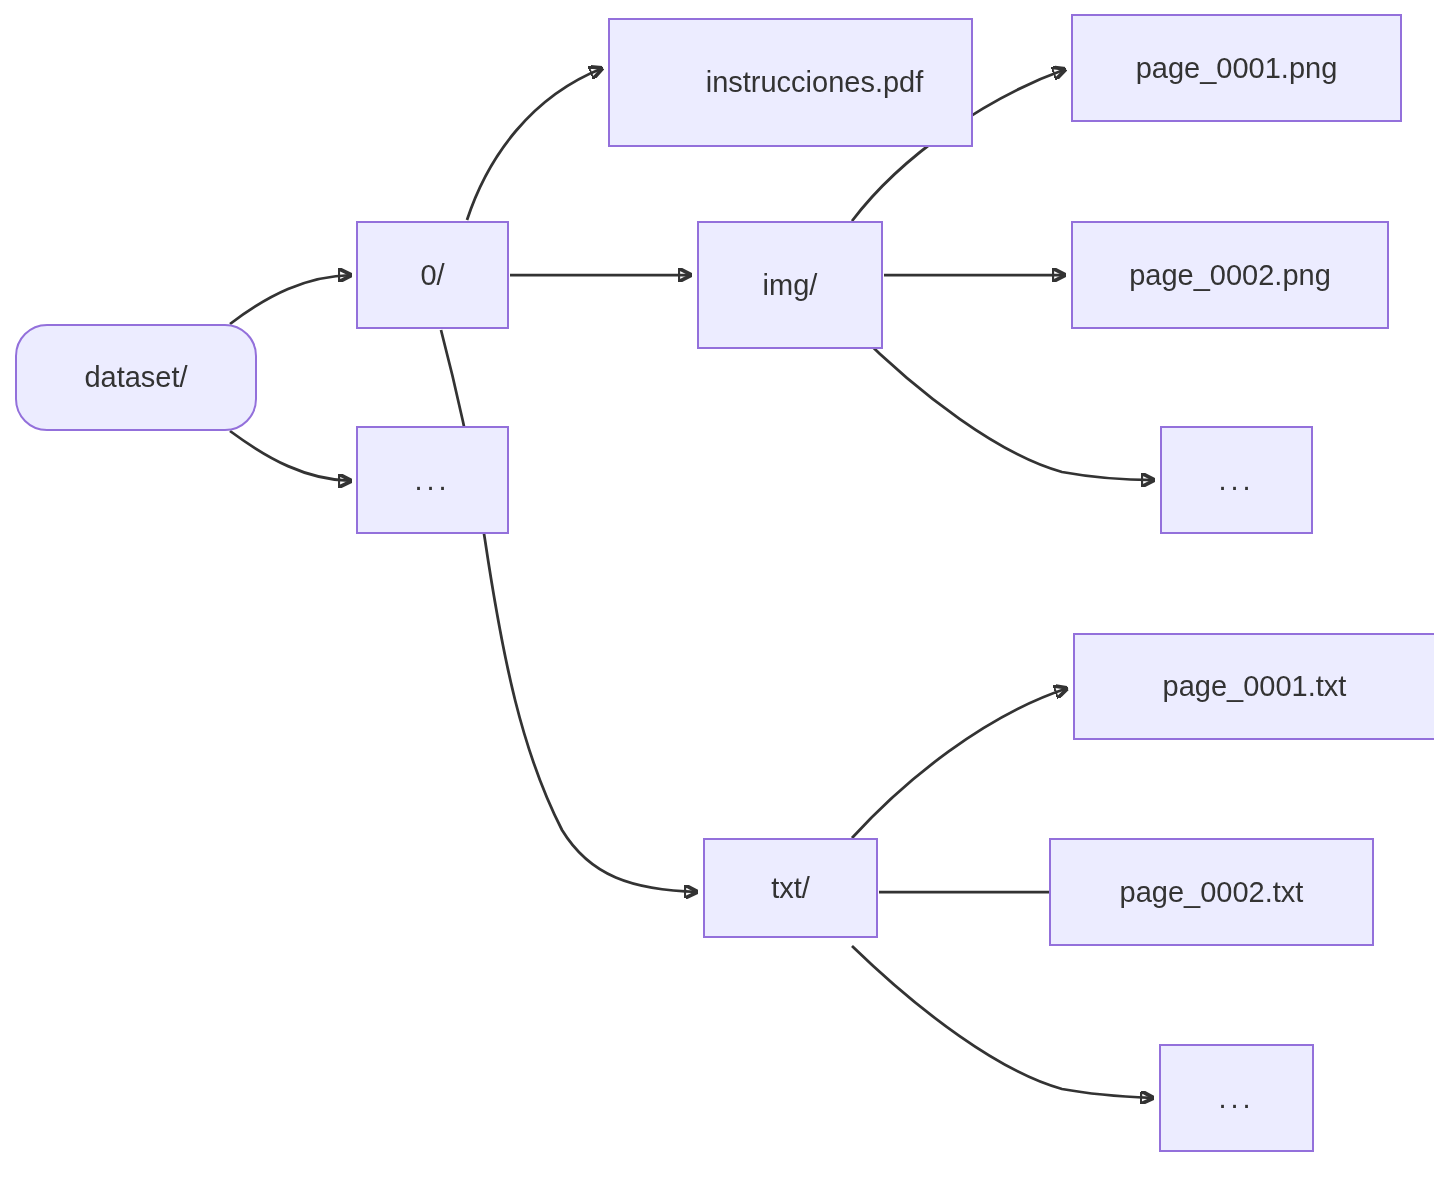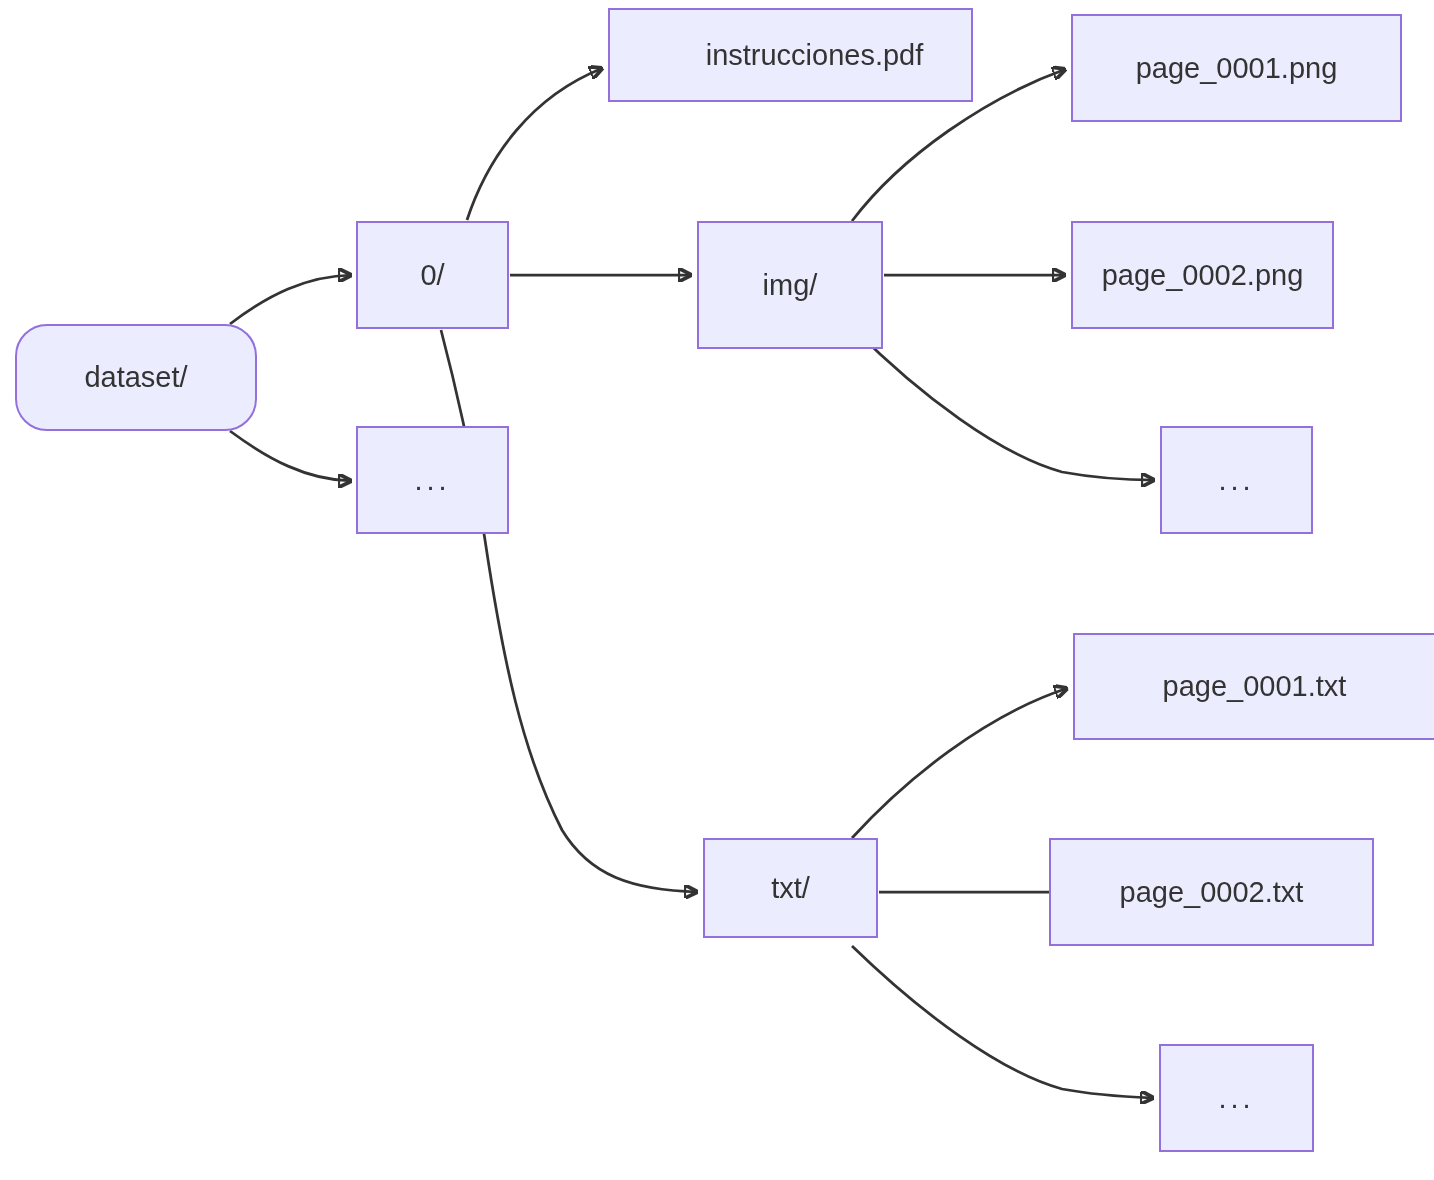--- a/index.html
+++ b/index.html
@@ -38,25 +38,25 @@
     display: flex;
     align-items: center;
     justify-content: center;
     white-space: nowrap;
   }
   .node.dots { letter-spacing: 4px; }
 
   .n-dataset       { left: 15px;   top: 324px;  width: 242px; height: 107px; border-radius: 32px; }
   .n-zero          { left: 356px;  top: 221px;  width: 153px; height: 108px; }
   .n-dots-root     { left: 356px;  top: 426px;  width: 153px; height: 108px; }
-  .n-instrucciones { left: 608px;  top: 8px;   width: 365px; height: 94px; padding-left: 48px; }
+  .n-instrucciones { left: 608px;  top: 18px;   width: 365px; height: 129px; padding-left: 48px; }
   .n-img           { left: 697px;  top: 221px;  width: 186px; height: 128px; }
   .n-txt           { left: 703px;  top: 838px;  width: 175px; height: 100px; }
   .n-png1          { left: 1071px; top: 14px;   width: 331px; height: 108px; }
-  .n-png2          { left: 1071px; top: 221px;  width: 263px; height: 108px; }
+  .n-png2          { left: 1071px; top: 221px;  width: 318px; height: 108px; }
   .n-dots-img      { left: 1160px; top: 426px;  width: 153px; height: 108px; }
   .n-txt1          { left: 1073px; top: 633px;  width: 363px; height: 107px; }
   .n-txt2          { left: 1049px; top: 838px;  width: 325px; height: 108px; }
   .n-dots-txt      { left: 1159px; top: 1044px; width: 155px; height: 108px; }
 </style>
 </head>
 <body>
 
 <div class="canvas">
 

